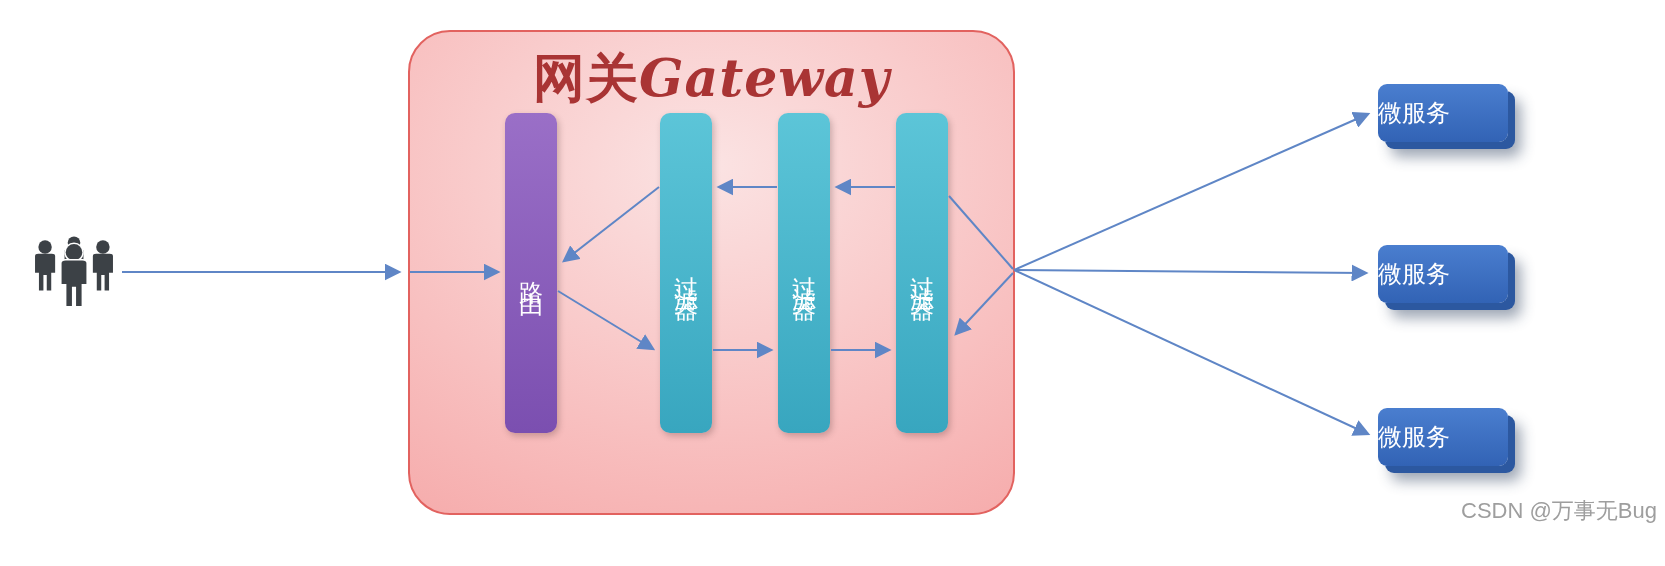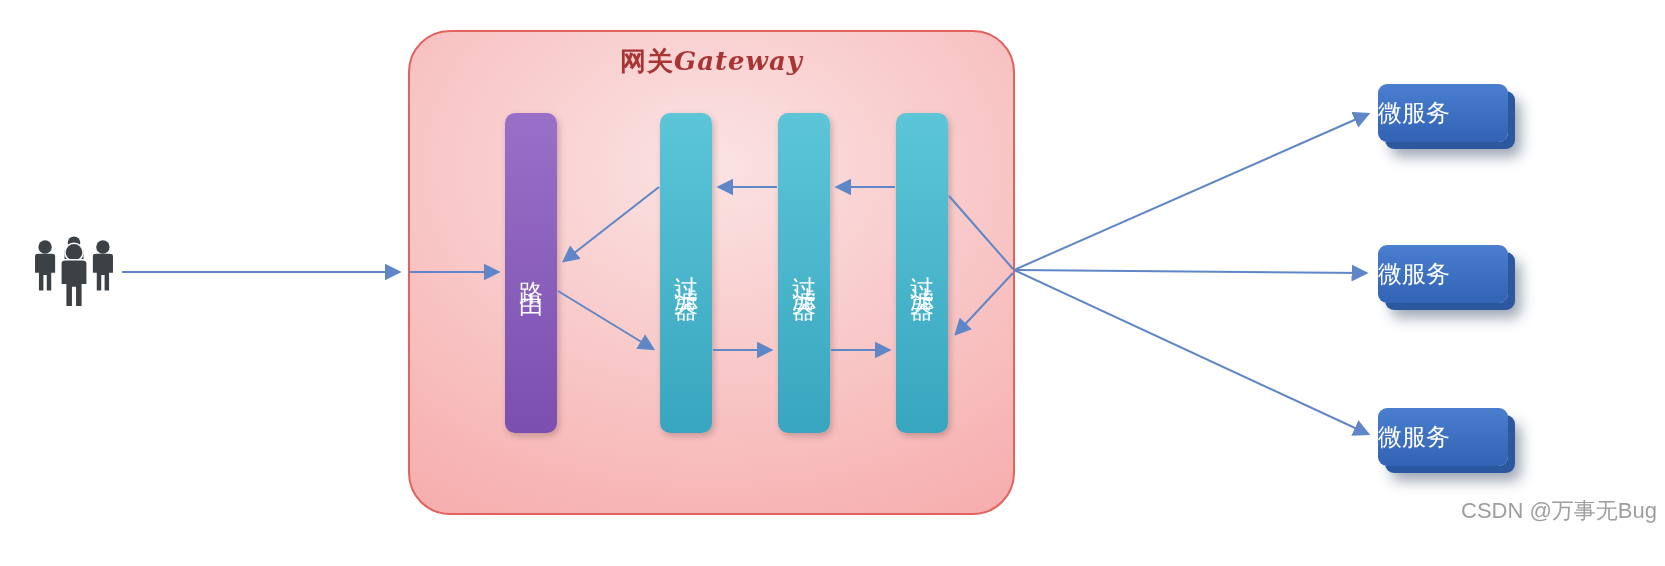--- a/index.html
+++ b/index.html
@@ -9,21 +9,21 @@
   }
   
   .gateway-box{
     position:absolute;left:408px;top:30px;width:607px;height:485px;
     border-radius:42px;border:2px solid #e2625f;box-sizing:border-box;
     background:radial-gradient(120% 115% at 50% 28%, #fbe3e3 0%, #f8c0c0 48%, #f49a9a 100%);
     z-index:1;
   }
   .gateway-title{
     position:absolute;left:408px;top:44px;width:607px;text-align:center;
-    font-size:26px;font-weight:bold;color:#a93434;z-index:3;letter-spacing:1px;
+    font-size:52px;font-weight:bold;color:#a93434;z-index:3;letter-spacing:1px;
   }
   .gateway-title .en{
     font-family:"DejaVu Serif", serif;font-style:italic;font-weight:bold;
   }
   
   .bar{
     position:absolute;top:113px;width:52px;height:320px;border-radius:10px;
     display:flex;align-items:center;justify-content:center;color:#ffffff;
     font-size:24px;z-index:2;box-shadow:2px 3px 6px rgba(60,30,30,0.25);
   }

